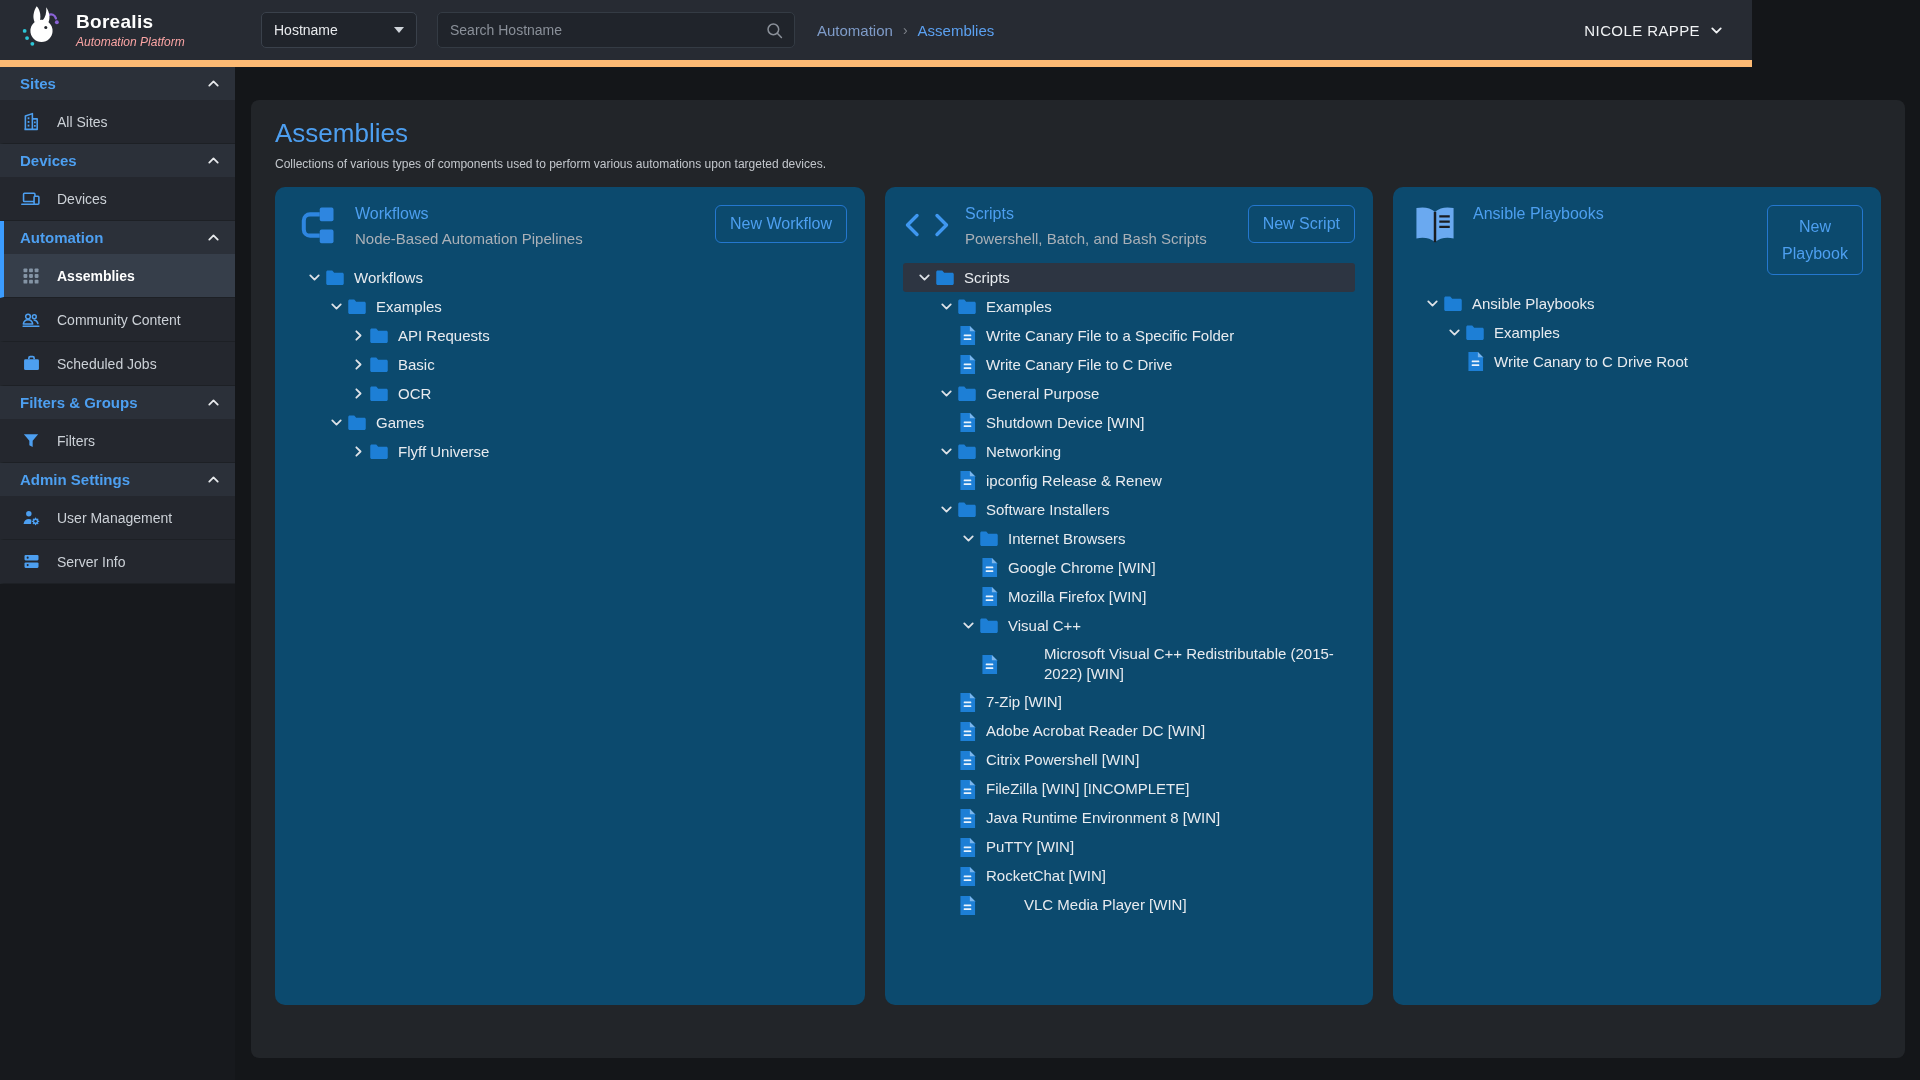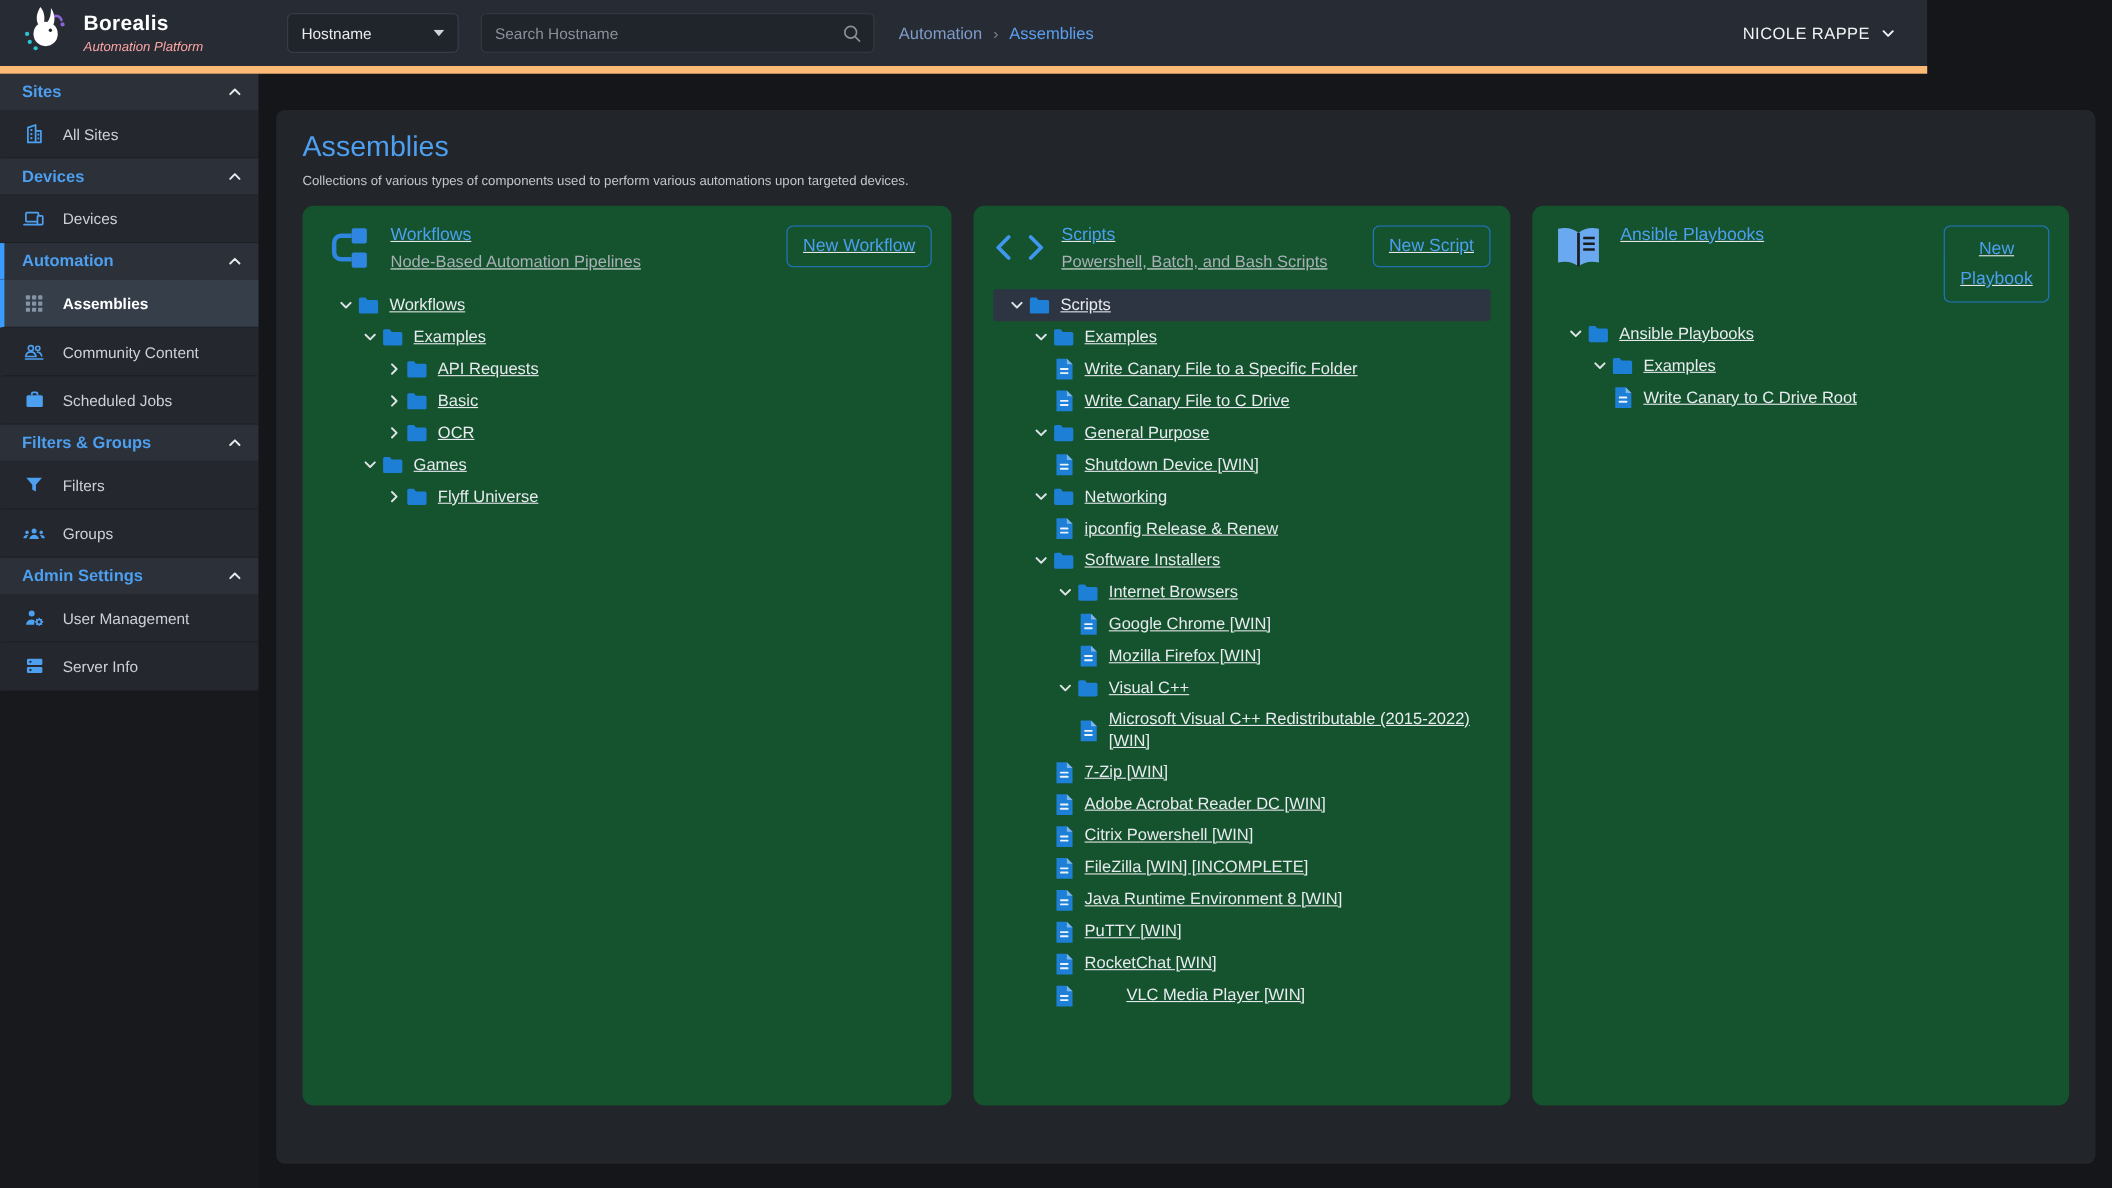--- a/index.html
+++ b/index.html
@@ -42,21 +42,21 @@
   .sb-item.selected .sb-label { color:#ffffff; font-weight:bold; }
   .sb-icon { width:22px; height:22px; display:flex; align-items:center; justify-content:center; flex:none; }
 
   
   .card { position:absolute; left:251px; top:100px; width:1654px; height:958px; background:#222529;
             border-radius:8px; padding:18px 24px; }
   .page-title { color:#4d9ff0; font-size:26px; font-weight:400; }
   .page-subtitle { color:#c3c7cc; font-size:12px; margin-top:8px; }
 
   .panels { display:flex; gap:20px; margin-top:16px; height:818px; }
-  .panel { background:#14532d; border-radius:10px; padding:16px 18px; overflow:hidden;text-decoration:underline; }
+  .panel { background:#0c4a6e; border-radius:10px; padding:16px 18px; overflow:hidden; }
   .panel:nth-of-type(1) { width:590px; flex:none; }
   .panel:nth-of-type(2) { width:488px; flex:none; }
   .panel:nth-of-type(3) { width:488px; flex:none; }
   .panel-header { display:flex; align-items:flex-start; gap:14px; }
   .panel-icon { width:48px; height:44px; flex:none; display:flex; align-items:center; justify-content:center; }
   .panel-titles { flex:1; padding-top:2px; }
   .panel-title { color:#4d9ff0; font-size:16px; }
   .panel-subtitle { color:#aab0b7; font-size:15px; margin-top:6px; line-height:1.35; }
   .panel-btn { border:1px solid #2477cf; color:#4d9ff0; background:transparent; border-radius:6px;
             padding:9px 14px; font-size:16px; font-family:"Liberation Sans",sans-serif;
@@ -222,33 +222,20 @@
       </span>
     </div>
     <div class="sb-item">
       <span class="sb-icon">
         <svg width="20" height="20" viewBox="0 0 24 24">
           <path d="M3.4 4h17.2l-6.6 7.7v7.4l-4-2.1v-5.3z" fill="#4d9ff0"></path>
         </svg>
       </span>
       <span class="sb-label">Filters</span>
     </div>
-    <div class="sb-item">
-      <span class="sb-icon">
-        <svg width="24" height="20" viewBox="0 0 26 22" fill="#4d9ff0">
-          <circle cx="13" cy="8.2" r="2.7"></circle>
-          <path d="M7.8 17c.5-3 2.5-4.7 5.2-4.7s4.7 1.7 5.2 4.7z"></path>
-          <circle cx="5.4" cy="9.8" r="1.9"></circle>
-          <path d="M1.4 16c.4-2.2 1.8-3.4 3.8-3.4.6 0 1.1.1 1.6.3-1 .9-1.7 1.9-2 3.1z"></path>
-          <circle cx="20.6" cy="9.8" r="1.9"></circle>
-          <path d="M24.6 16c-.4-2.2-1.8-3.4-3.8-3.4-.6 0-1.1.1-1.6.3 1 .9 1.7 1.9 2 3.1z"></path>
-        </svg>
-      </span>
-      <span class="sb-label">Groups</span>
-    </div>
     <div class="sb-header">
       <span class="sb-header-label">Admin Settings</span>
       <span class="sb-chev">
         <svg width="15" height="15" viewBox="0 0 16 16" fill="none">
           <path d="M3.5 10.2L8 5.7l4.5 4.5" stroke="currentColor" stroke-width="1.9" stroke-linecap="round" stroke-linejoin="round"></path>
         </svg>
       </span>
     </div>
     <div class="sb-item">
       <span class="sb-icon">
@@ -554,21 +541,21 @@
                 <path d="M3.5 5.7L8 10.2l4.5-4.5" stroke="currentColor" stroke-width="1.9" stroke-linecap="round" stroke-linejoin="round"></path>
               </svg>
             </span>
             <span class="node-icon">
               <svg width="20" height="18" viewBox="0 0 24 21">
                 <path d="M1.5 3.2C1.5 2.2 2.3 1.4 3.3 1.4h5.4l2.3 2.8h9.7c1 0 1.8.8 1.8 1.8v11.2c0 1-.8 1.8-1.8 1.8H3.3c-1 0-1.8-.8-1.8-1.8V3.2z" fill="#1d7fd6"></path>
               </svg>
             </span>
             <span class="node-label">Visual C++</span>
           </div>
-          <div class="tree-row" style="padding-left: 76px;">
+          <div class="tree-row" style="padding-left: 76px; gap: 36px;">
             <span class="node-icon">
               <svg width="17" height="21" viewBox="0 0 18 22">
                 <path d="M1.5 1h10L17 6.5V21H1.5z" fill="#1d7fd6"></path>
                 <path d="M11.5 1L17 6.5h-5.5z" fill="#7cb6ec"></path>
                 <rect x="5" y="10" width="8" height="1.8" rx=".4" fill="#eaf3fc"></rect>
                 <rect x="5" y="14" width="8" height="1.8" rx=".4" fill="#eaf3fc"></rect>
               </svg>
             </span>
             <span class="node-label">Microsoft Visual C++ Redistributable (2015-2022) [WIN]</span>
           </div>

